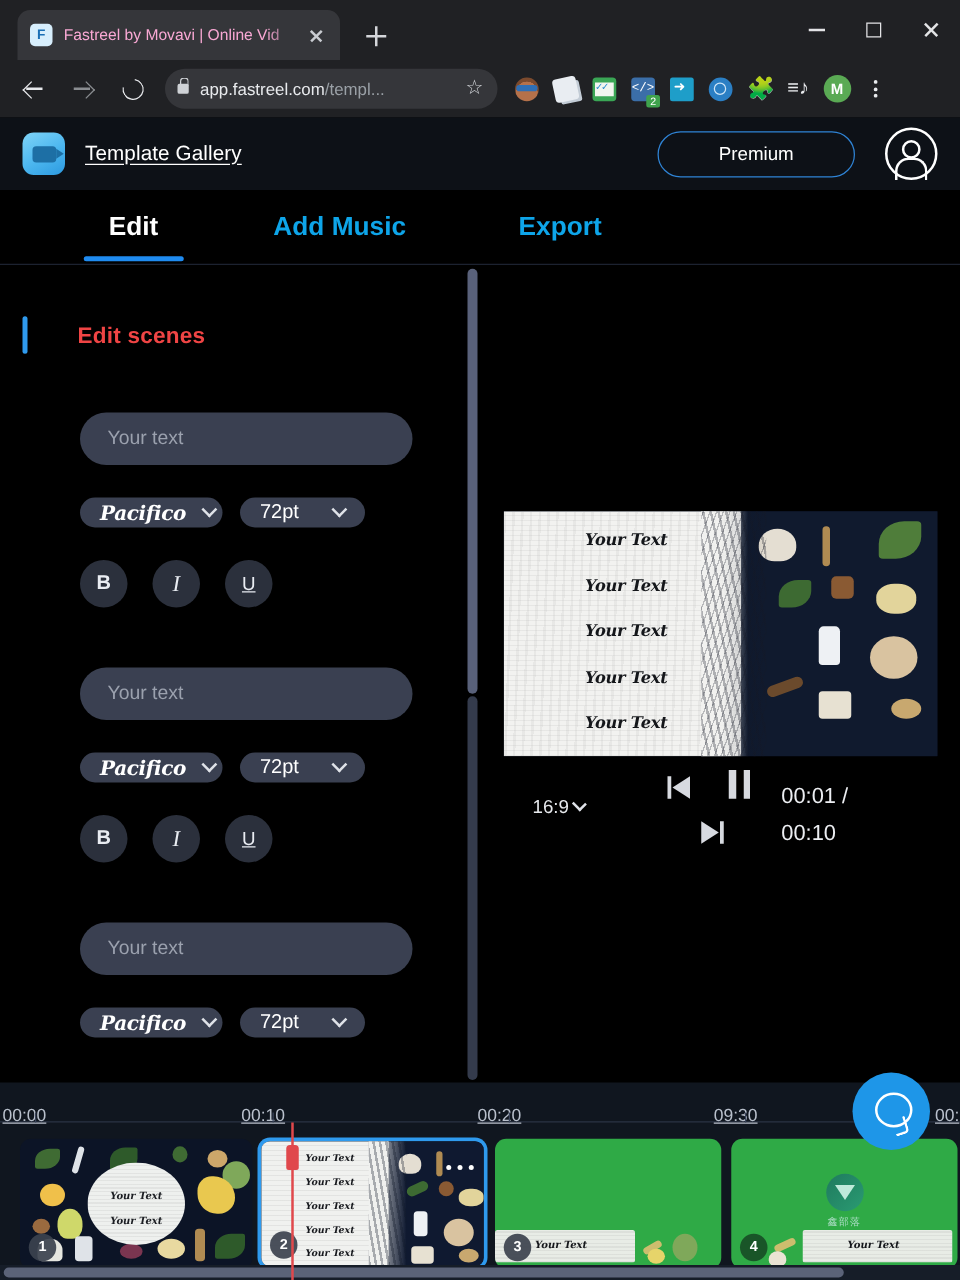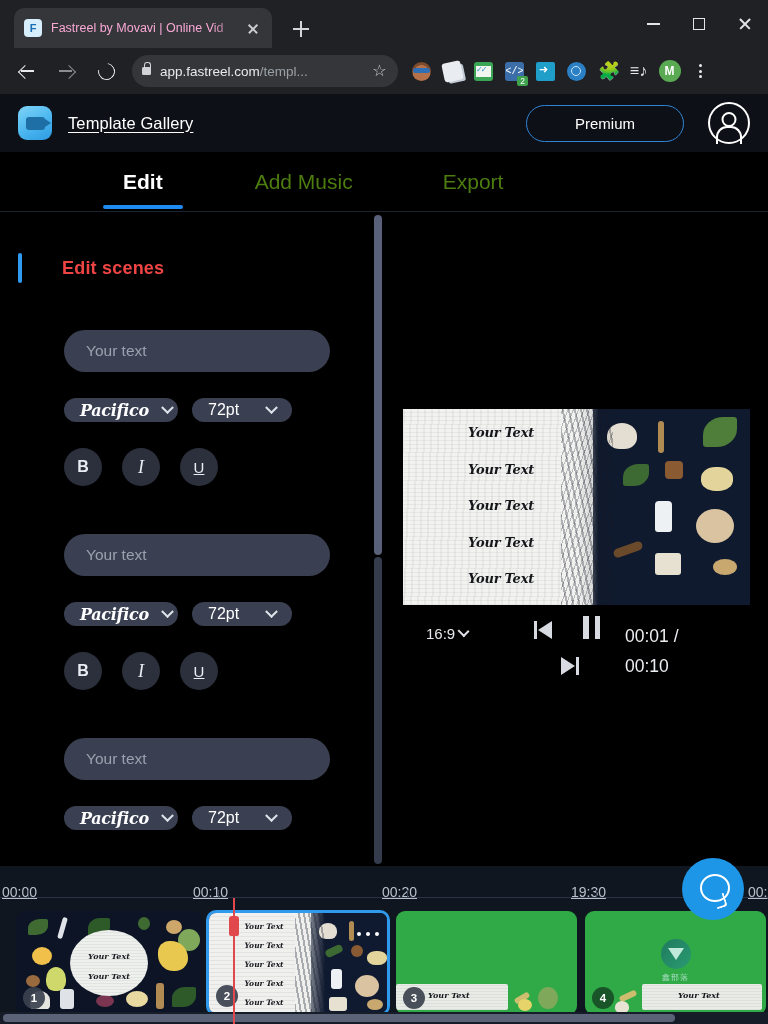--- a/index.html
+++ b/index.html
@@ -153,28 +153,28 @@
     width:22px; height:16px; border-radius:11px 11px 0 0; border:2px solid #fff; border-bottom:none;
   }
 
   
   .navtabs {
     position:absolute; top:152px; left:0; width:768px; height:60px;
     background:#000; display:flex; align-items:flex-start; padding-top:18px;
     border-bottom:1px solid #1c2230;
   }
   .navtab {
-    font-size:21px; color:#4d7c0f; padding:0 6px 15px; position:relative; font-weight:400;
+    font-size:21px; color:#0ea5e9; padding:0 6px 15px; position:relative; font-weight:700;
   }
   .navtab.active { color:#fff; font-weight:700; }
   .navtab.active::after {
     content:""; position:absolute; left:-14px; right:-14px; bottom:0; height:4px;
     background:#1f8bf0; border-radius:2px;
   }
-  .nt1 { margin-left:117px; }
+  .nt1 { margin-left:81px; }
   .nt2 { margin-left:80px; }
   .nt3 { margin-left:78px; }
 
   
   .left-panel {
     position:absolute; top:213px; left:0; width:378px; height:653px;
     background:#000; overflow:hidden;
   }
   .panel-title-row { display:flex; align-items:center; margin-top:40px; padding-left:18px; }
   .title-bar { width:4px; height:30px; background:#2f9aee; border-radius:2px; }
@@ -251,21 +251,21 @@
   .vf-right { position:absolute; left:190px; top:0; width:157px; height:100%; background:#101a2e; }
   .vf-texts { position:absolute; left:28px; top:16px; width:140px; }
   .vf-texts div {
     font-family:"DejaVu Serif", serif; font-style:italic; font-weight:700;
     font-size:13px; color:#14161a; margin-bottom:21.5px; letter-spacing:-.2px;
     text-align:center;
   }
   .food { position:absolute; border-radius:50%; }
 
   .pb-row { position:absolute; left:17px; top:400px; width:347px; height:80px; }
-  .aspect { position:absolute; left:23px; top:12px; display:flex; align-items:center; gap:4px; }
+  .aspect { position:absolute; left:23px; top:24px; display:flex; align-items:center; gap:4px; }
   .aspect span { font-size:15px; color:#e6e8ec; }
   .aspect .chev { margin-left:0; width:8px; height:8px; }
   .ctrl { position:absolute; color:#d7dae0; }
   .ctrl-prev { left:130px; top:6px; }
   .ctrl-pause { left:180px; top:3px; }
   .ctrl-next { left:155px; top:42px; }
   .ico-prevframe { position:relative; width:22px; height:22px; }
   .ico-prevframe::before { content:""; position:absolute; left:1px; top:2px; width:3px; height:18px; background:#d7dae0; }
   .ico-prevframe::after {
     content:""; position:absolute; left:5px; top:2px;
@@ -619,21 +619,21 @@
   </div>
 
   <div class="timeline">
     <div class="ruler">
       <div class="tick" style="left:2px;">00:00</div>
       <div class="tickline" style="left:28px;"></div>
       <div class="tick" style="left:193px;">00:10</div>
       <div class="tickline" style="left:218px;"></div>
       <div class="tick" style="left:382px;">00:20</div>
       <div class="tickline" style="left:407px;"></div>
-      <div class="tick" style="left:571px;">19:30</div>
+      <div class="tick" style="left:571px;">09:30</div>
       <div class="tickline" style="left:596px;"></div>
       <div class="tick" style="left:748px;">00:</div>
     </div>
 
     <div class="clips">
 
       <div class="clip c1">
         <div class="food" style="left:12px;top:8px;width:20px;height:16px;background:#3f6b33;border-radius:60% 10% 60% 10%;"></div>
         <div class="food" style="left:44px;top:6px;width:5px;height:22px;background:#dfe3e8;border-radius:3px;transform:rotate(16deg);"></div>
         <div class="food" style="left:72px;top:7px;width:22px;height:19px;background:#2e5a2a;border-radius:55% 8% 55% 8%;"></div>

